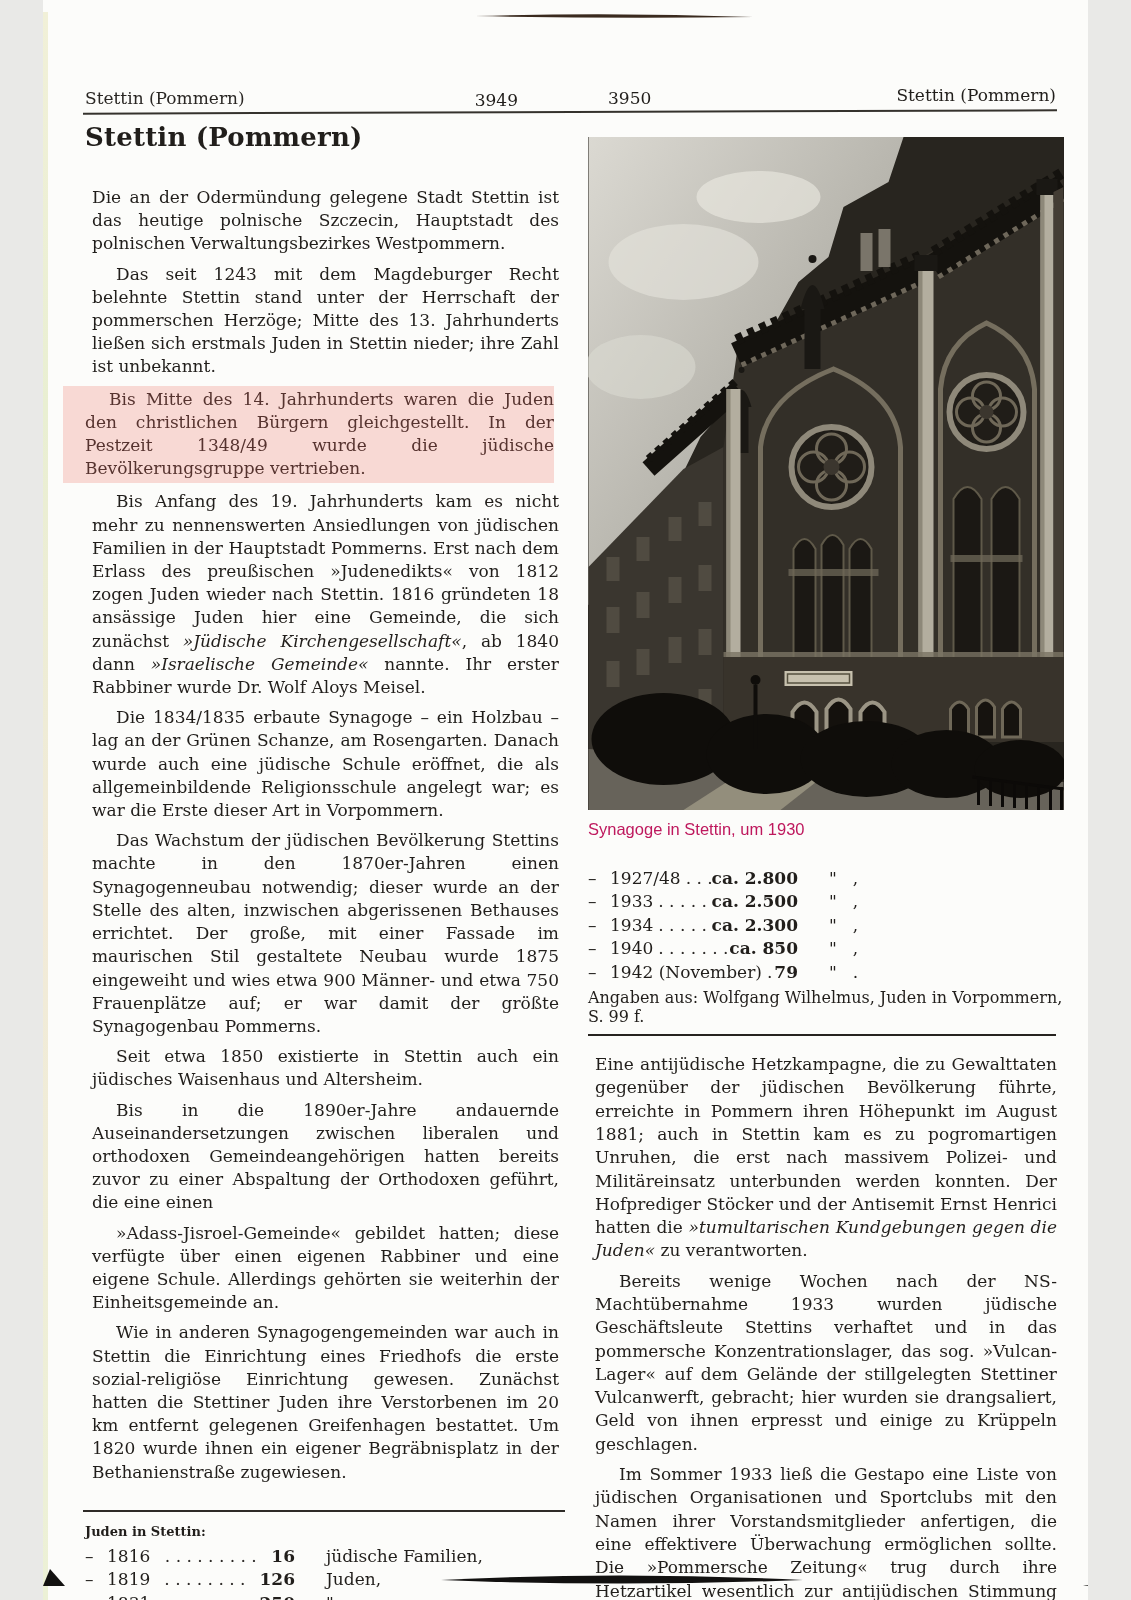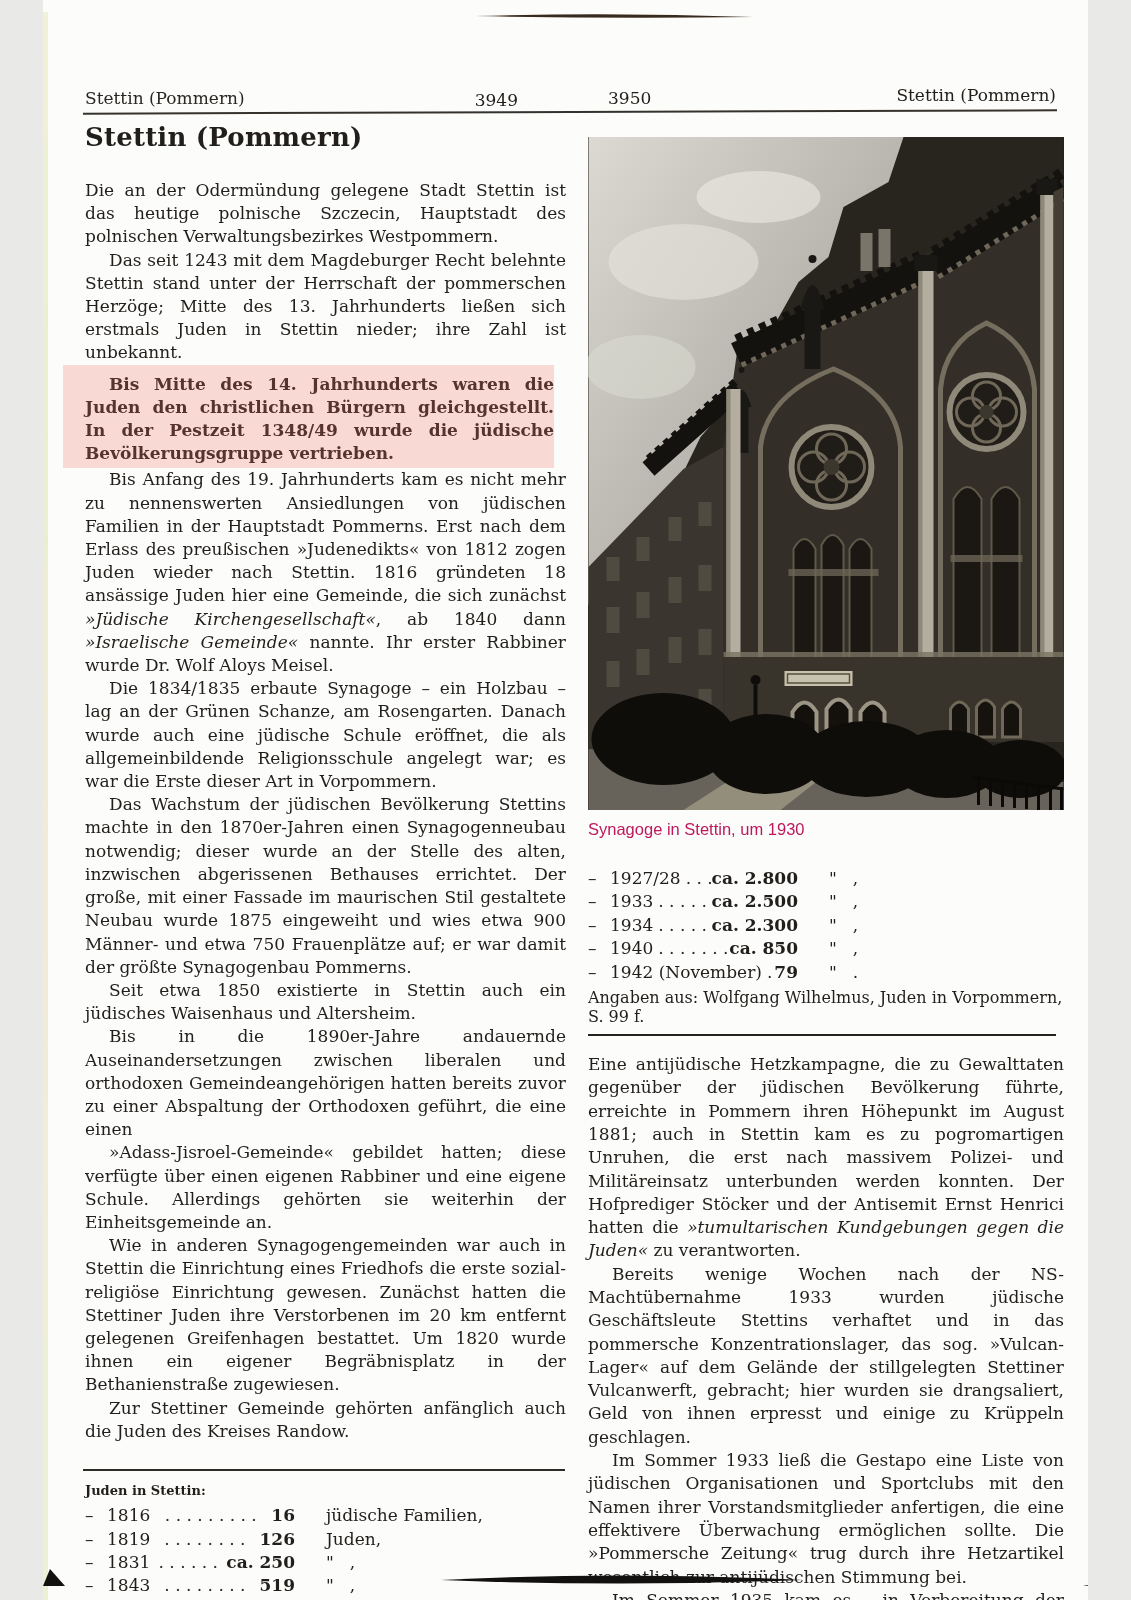--- a/index.html
+++ b/index.html
@@ -16,23 +16,23 @@
   .rh-right{position:absolute;top:85px;left:700px;width:313px;text-align:right;font-size:17px;}
   .header-rule{position:absolute;top:111px;left:40px;width:974px;height:2px;background:#35322d;
         transform:rotate(-0.2deg);}
 
   .title{position:absolute;left:42px;top:122px;font-size:26px;font-weight:bold;letter-spacing:.2px;}
 
   .col-left{position:absolute;left:42px;top:179px;width:481px;font-size:17px;line-height:23.2px;
         text-align:justify;}
   .col-right{position:absolute;left:545px;top:137px;width:476px;}
 
-  p.body-p{margin:0;}
+  p.body-p{margin:7px;}
   p.ind{text-indent:24px;}
-  p.hl{margin-left:-22px;padding-left:22px;margin-right:12px;padding-top:8px;padding-bottom:3px;font-weight:bold;}
+  p.hl{margin-left:-22px;padding-left:22px;margin-right:12px;padding-top:2px;padding-bottom:3px;}
   span.it{font-style:italic;}
 
   .stats-rule{border:none;border-top:2px solid #2e2b27;margin:26px 0 8px -2px;width:482px;}
   .stats-heading{font-weight:bold;margin:0 0 2px 0;font-size:13px;}
   .stat-row{display:flex;line-height:23.4px;font-size:17px;}
   .stat-main{display:flex;width:210px;flex:none;}
   .s-dash{width:22px;flex:none;}
   .s-year{flex:none;}
   .s-dots{flex:1;overflow:hidden;white-space:nowrap;padding:0 5px;text-align:center;color:#2a2724;}
   .s-val{flex:none;font-weight:bold;}
@@ -69,21 +69,20 @@
         <p class="body-p"><span>Die an der Odermündung gelegene Stadt Stettin ist das heutige polnische Szczecin, Hauptstadt des polnischen Verwaltungsbezirkes Westpommern.</span></p>
         <p class="body-p ind"><span>Das seit 1243 mit dem Magdeburger Recht belehnte Stettin stand unter der Herrschaft der pommerschen Herzöge; Mitte des 13. Jahrhunderts ließen sich erstmals Juden in Stettin nieder; ihre Zahl ist unbekannt.</span></p>
         <p class="body-p ind hl" style="background-color: rgb(248, 217, 212); color: rgb(86, 51, 47);"><span>Bis Mitte des 14. Jahrhunderts waren die Juden den christlichen Bürgern gleichgestellt. In der Pestzeit 1348/49 wurde die jüdische Bevölkerungsgruppe vertrieben.</span></p>
         <p class="body-p ind"><span>Bis Anfang des 19. Jahrhunderts kam es nicht mehr zu nennenswerten Ansiedlungen von jüdischen Familien in der Hauptstadt Pommerns. Erst nach dem Erlass des preußischen »Judenedikts« von 1812 zogen Juden wieder nach Stettin. 1816 gründeten 18 ansässige Juden hier eine Gemeinde, die sich zunächst </span><span class="it">»Jüdische Kirchengesellschaft«</span><span>, ab 1840 dann </span><span class="it">»Israelische Gemeinde«</span><span> nannte. Ihr erster Rabbiner wurde Dr. Wolf Aloys Meisel.</span></p>
         <p class="body-p ind"><span>Die 1834/1835 erbaute Synagoge – ein Holzbau – lag an der Grünen Schanze, am Rosengarten. Danach wurde auch eine jüdische Schule eröffnet, die als allgemeinbildende Religionsschule angelegt war; es war die Erste dieser Art in Vorpommern.</span></p>
         <p class="body-p ind"><span>Das Wachstum der jüdischen Bevölkerung Stettins machte in den 1870er-Jahren einen Synagogenneubau notwendig; dieser wurde an der Stelle des alten, inzwischen abgerissenen Bethauses errichtet. Der große, mit einer Fassade im maurischen Stil gestaltete Neubau wurde 1875 eingeweiht und wies etwa 900 Männer- und etwa 750 Frauenplätze auf; er war damit der größte Synagogenbau Pommerns.</span></p>
         <p class="body-p ind"><span>Seit etwa 1850 existierte in Stettin auch ein jüdisches Waisenhaus und Altersheim.</span></p>
         <p class="body-p ind"><span>Bis in die 1890er-Jahre andauernde Auseinandersetzungen zwischen liberalen und orthodoxen Gemeindeangehörigen hatten bereits zuvor zu einer Abspaltung der Orthodoxen geführt, die eine einen</span></p>
         <p class="body-p ind"><span>»Adass-Jisroel-Gemeinde« gebildet hatten; diese verfügte über einen eigenen Rabbiner und eine eigene Schule. Allerdings gehörten sie weiterhin der Einheitsgemeinde an.</span></p>
         <p class="body-p ind"><span>Wie in anderen Synagogengemeinden war auch in Stettin die Einrichtung eines Friedhofs die erste sozial-religiöse Einrichtung gewesen. Zunächst hatten die Stettiner Juden ihre Verstorbenen im 20 km entfernt gelegenen Greifenhagen bestattet. Um 1820 wurde ihnen ein eigener Begräbnisplatz in der Bethanienstraße zugewiesen.</span></p>
-        <p class="body-p ind"><span>Zur Stettiner Gemeinde gehörten anfänglich auch die Juden des Kreises Randow.</span></p>
       </div>
     <hr class="stats-rule">
     <p class="stats-heading">Juden in Stettin:</p>
     <div>
         <div class="stat-row">
           <span class="stat-main">
             <span class="s-dash">–</span>
             <span class="s-year">1816</span>
             <span class="s-dots">. . . . . . . . .</span>
             <span class="s-val">16</span>
@@ -273,21 +272,21 @@
           <line x1="473" y1="650" x2="473" y2="673"></line>
       </g>
     </svg>
 
     <div class="caption">Synagoge in Stettin, um 1930</div>
 
     <div class="right-stats">
         <div class="stat-row">
           <span class="stat-main">
             <span class="s-dash">–</span>
-            <span class="s-year">1927/28</span>
+            <span class="s-year">1927/48</span>
             <span class="s-dots">. . . .</span>
             <span class="s-val">ca. 2.800</span>
           </span>
           <span class="s-unit">"<span class="s-punct">,</span></span>
         </div>
         <div class="stat-row">
           <span class="stat-main">
             <span class="s-dash">–</span>
             <span class="s-year">1933</span>
             <span class="s-dots">. . . . . .</span>

